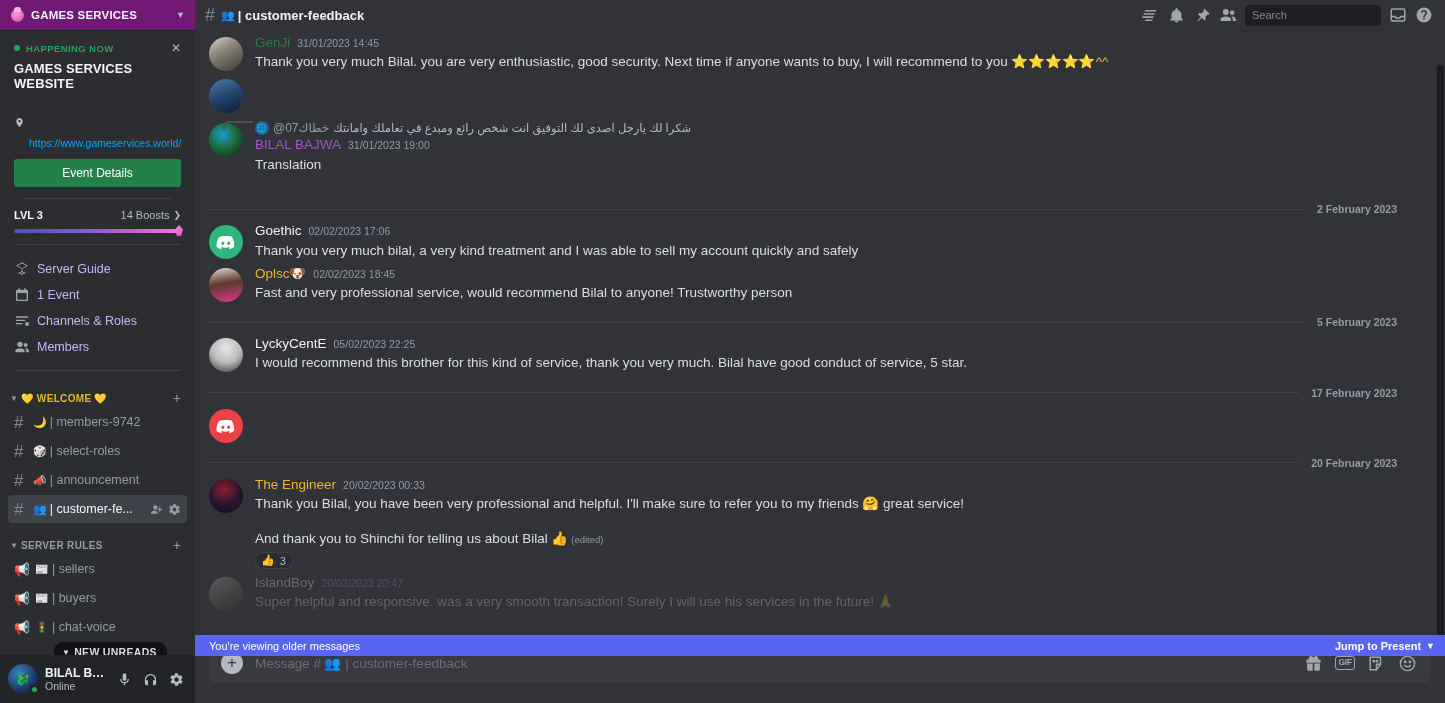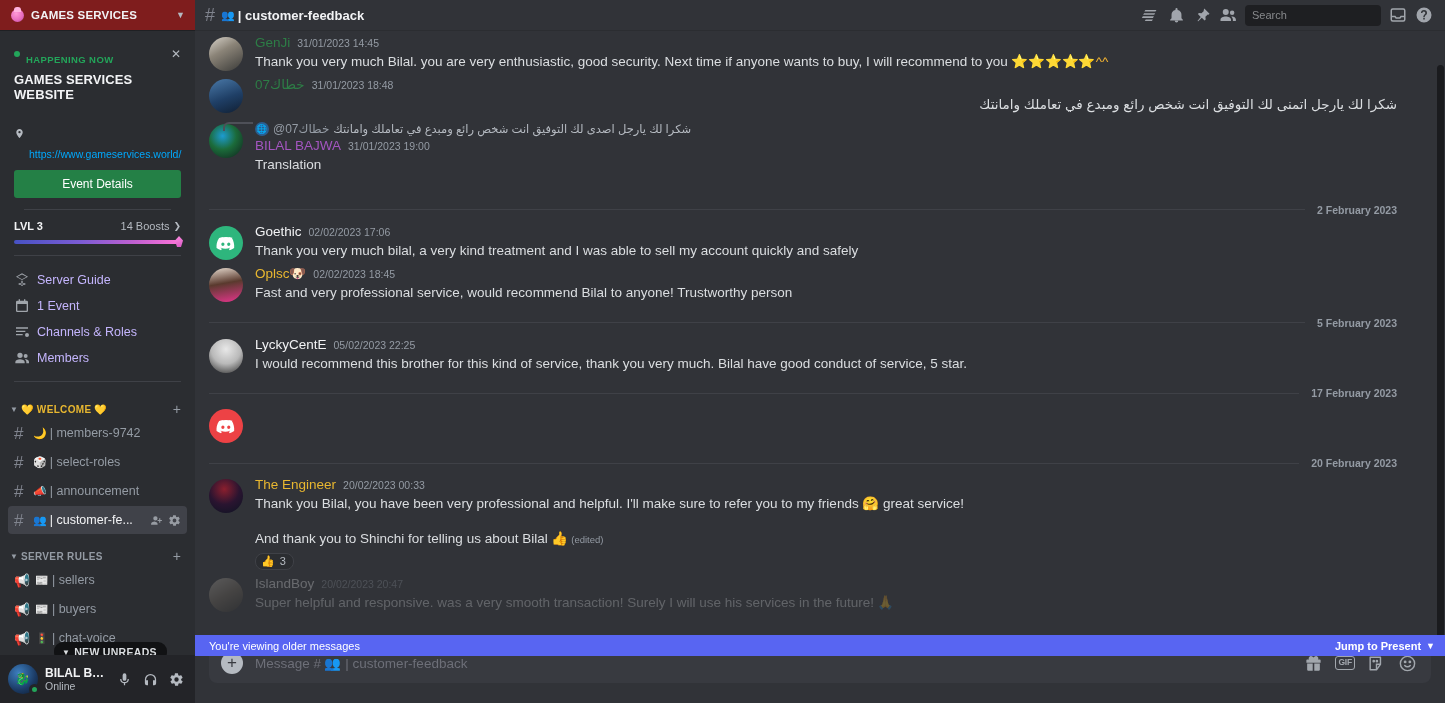--- a/index.html
+++ b/index.html
@@ -18,21 +18,21 @@
     background: #2b2d31;
     display: flex; flex-direction: column;
     position: relative;
     flex: 0 0 195px;
   }
   .server-header {
     height: 31px; flex: 0 0 31px;
     display: flex; align-items: center;
     padding: 0 10px 0 11px;
     border-bottom: 1px solid #1f2023;
-    background: #7f1d1d;
+    background: #701a75;
     cursor: pointer;
   }
   .server-badge {
     width: 13px; height: 13px; border-radius: 50%;
     background: radial-gradient(circle at 40% 35%, #ff9ad6 0%, #e86ec0 55%, #b5489a 100%);
     margin-right: 7px; flex: 0 0 13px; position: relative;
   }
   .server-badge::after {
     content: ""; position: absolute; left: 3px; top: -2px;
     width: 7px; height: 5px; border-radius: 3px 3px 0 0;
@@ -43,21 +43,21 @@
     letter-spacing: .2px; flex: 1; white-space: nowrap; overflow: hidden;
   }
   .chev { color: #b5bac1; font-size: 9px; line-height: 1; }
 
   .promo {
     padding: 11px 14px 0 14px;
     position: relative;
   }
   .promo-top { display: flex; align-items: center; }
   .live-dot { width: 6px; height: 6px; border-radius: 50%; background: #23a55a; margin-right: 6px; }
-  .promo-live { font-size: 9.5px; font-weight: bold; color: #23a55a; letter-spacing: .4px; flex: 1; margin-top: 12px; }
+  .promo-live { font-size: 9.5px; font-weight: bold; color: #23a55a; letter-spacing: .4px; flex: 1; }
   .promo-close { color: #b5bac1; font-size: 12px; cursor: pointer; line-height: 1; }
   .promo-title { font-size: 13px; font-weight: bold; color: #f2f3f5; margin-top: 7px; letter-spacing: .1px; }
   .promo-link-row { display: flex; align-items: center; margin-top: 5px; }
   .pin-ic { width: 11px; height: 11px; margin-right: 4px; flex: 0 0 11px; }
   .promo-link { font-size: 10.5px; color: #00a8fc; text-decoration: none; cursor: pointer; margin-top: 41px; }
   .event-btn {
     display: block; width: 100%; margin-top: 10px;
     background: #248046; color: #fff; border: none; border-radius: 3px;
     font-size: 12px; font-weight: 500; padding: 7px 0; cursor: pointer;
     font-family: inherit;
@@ -479,27 +479,20 @@
           <div class="mhead">
             <span class="mname" style="color:#2d7d46">GenJi</span>
             <span class="mtime">31/01/2023 14:45</span>
           </div>
           <div class="mtext"><span>Thank you very much Bilal.  you are very enthusiastic, good security.  Next time if anyone wants to buy, I will recommend to you </span><span style="color:#f0b232">⭐⭐⭐⭐⭐^^</span></div>
         </div>
       </div>
 
       <div class="msg">
         <div class="av" style="background:linear-gradient(160deg,#4a79a8 0%,#1f3f66 55%,#101f33 100%)"></div>
-        <div class="mbody">
-          <div class="mhead">
-            <span class="mname" style="color:#2d7d46">خطاك07</span>
-            <span class="mtime">31/01/2023 18:48</span>
-          </div>
-          <div class="mtext rtl">شكرا لك يارجل  اتمنى لك التوفيق انت شخص  رائع  ومبدع في تعاملك وامانتك</div>
-        </div>
       </div>
 
       <div class="msg" style="padding-top:6px">
         <div class="av" style="background:radial-gradient(circle at 40% 35%,#1d9bd1 0%,#1b6b3a 45%,#10201c 100%);align-self:flex-end;margin-bottom:32px"></div>
         <div class="mbody">
           <div class="reply-ref">
             <span class="reply-spine"></span>
             <span class="reply-av" style="background:#2b5e8f">🌐</span>
             <span class="reply-name">@خطاك07</span>
             <span class="reply-text">شكرا لك يارجل  اصدى لك التوفيق انت شخص  رائع  ومبدع في تعاملك وامانتك</span>

